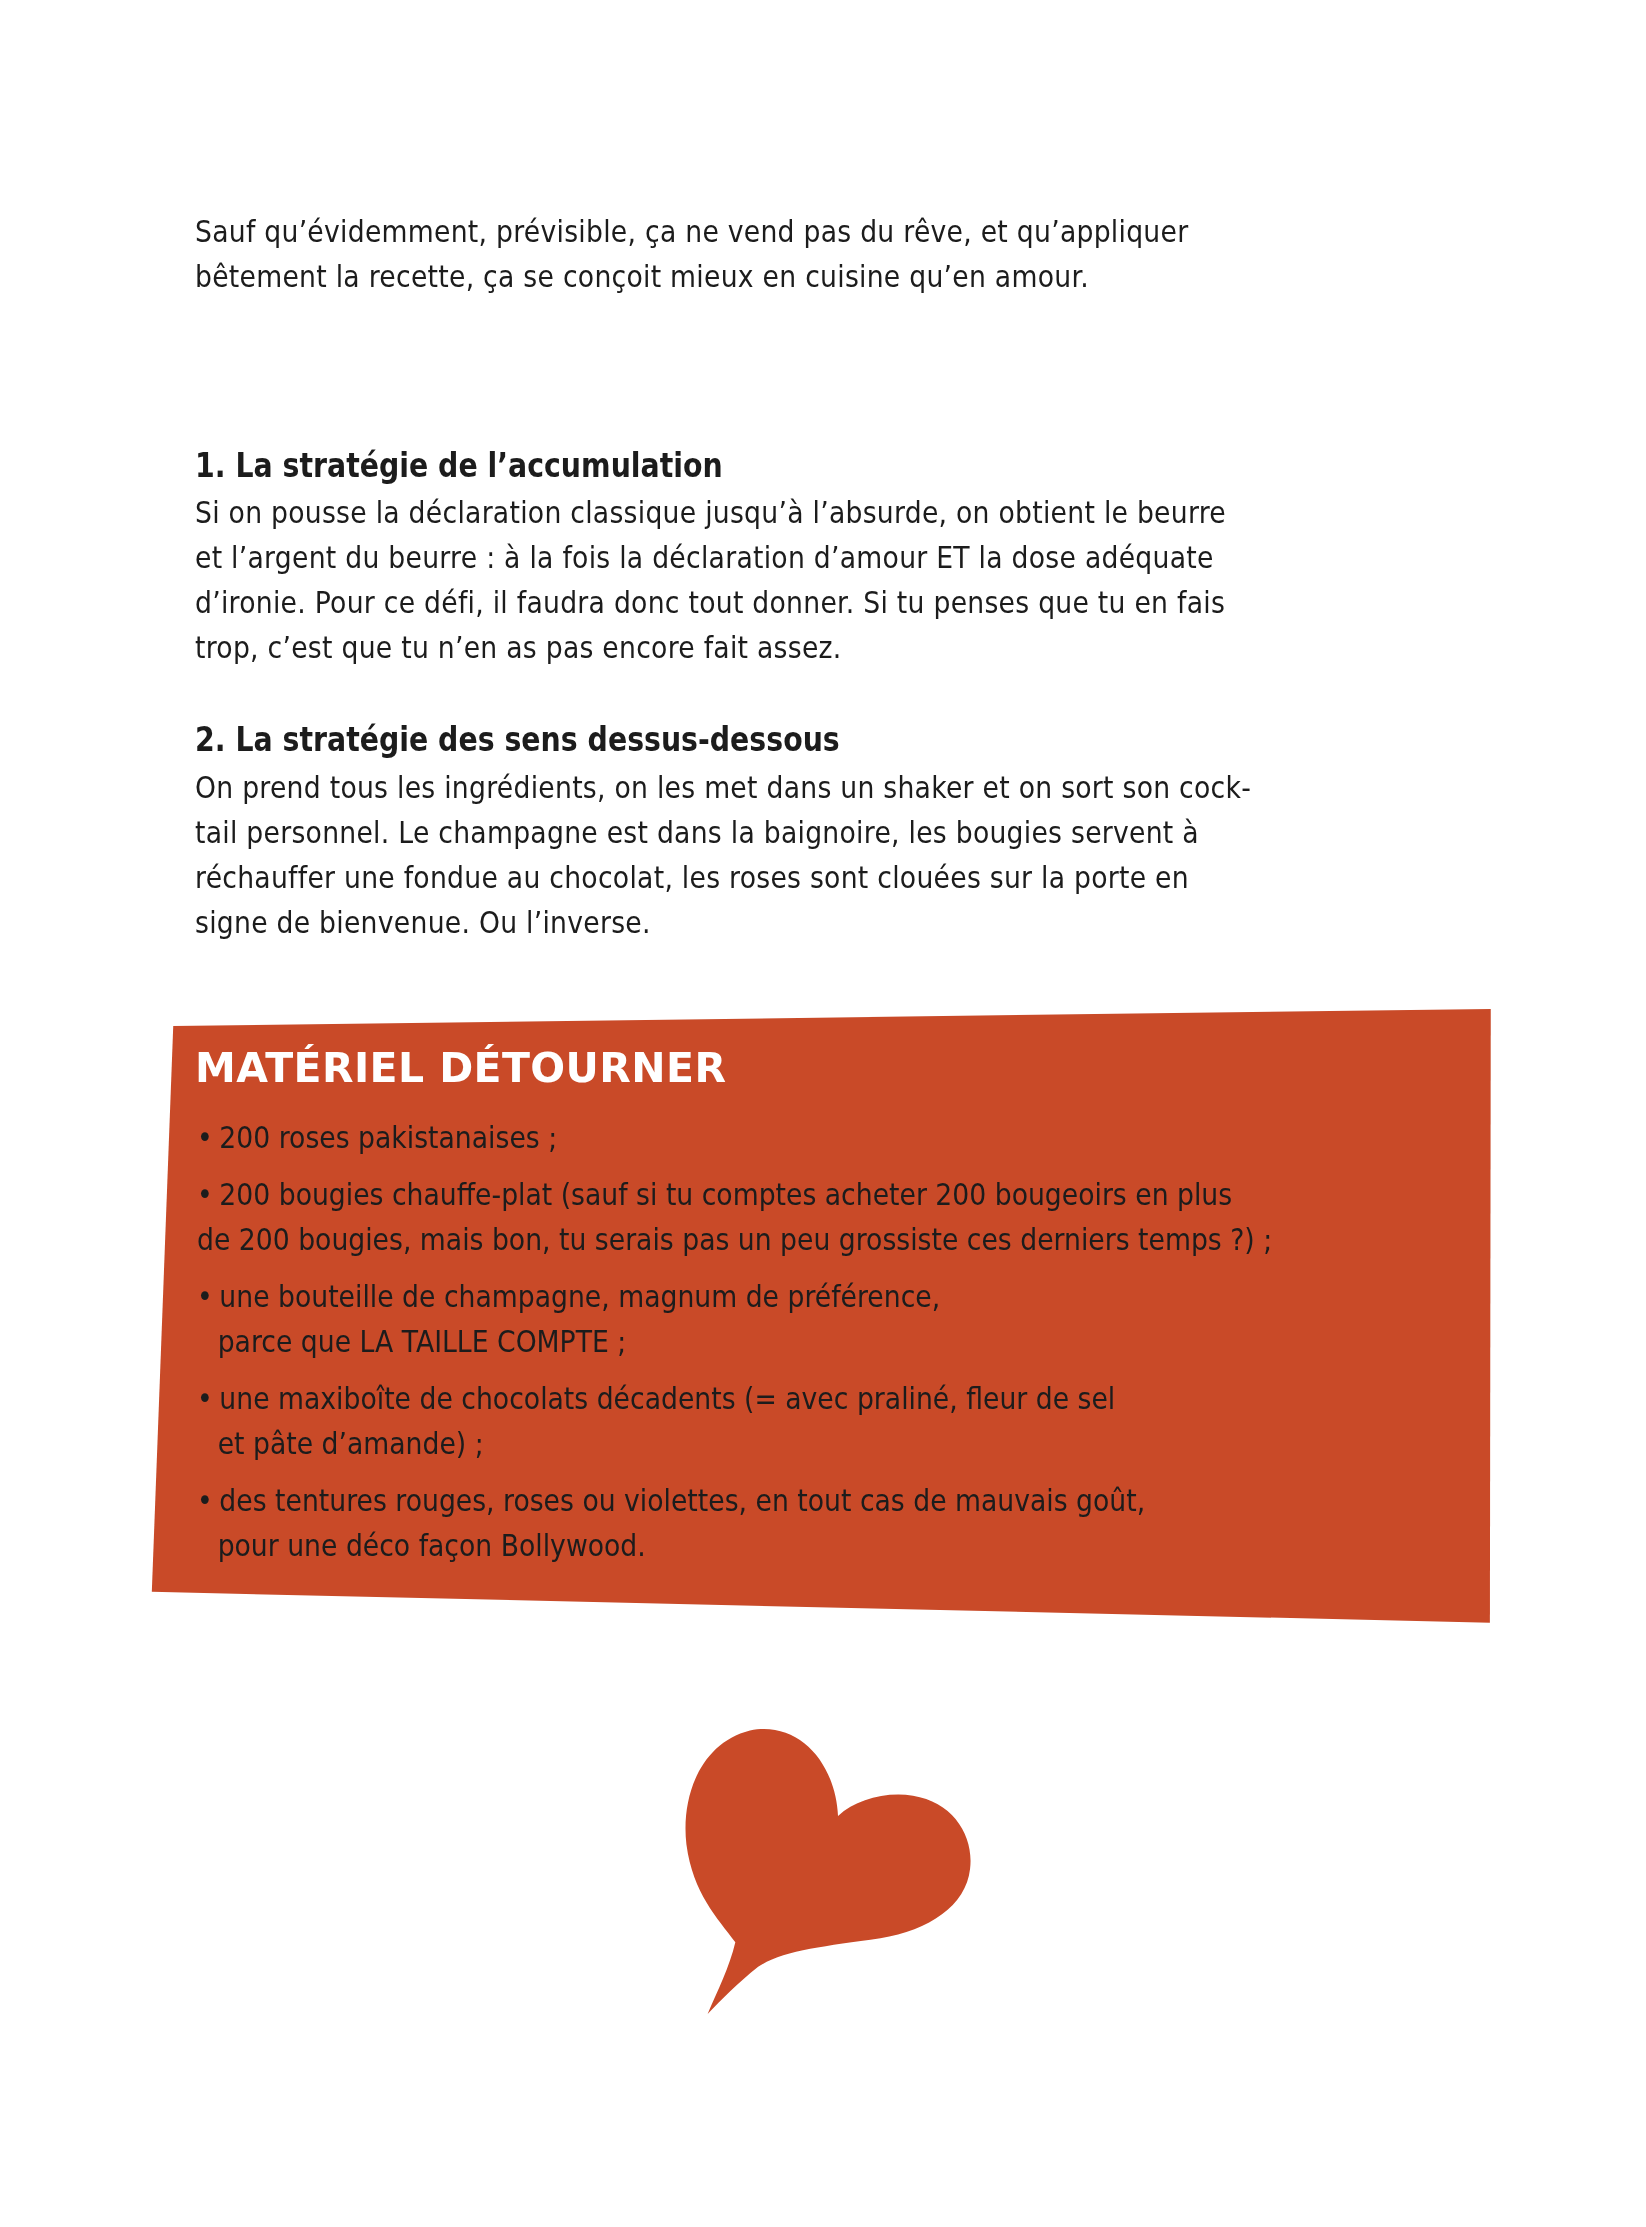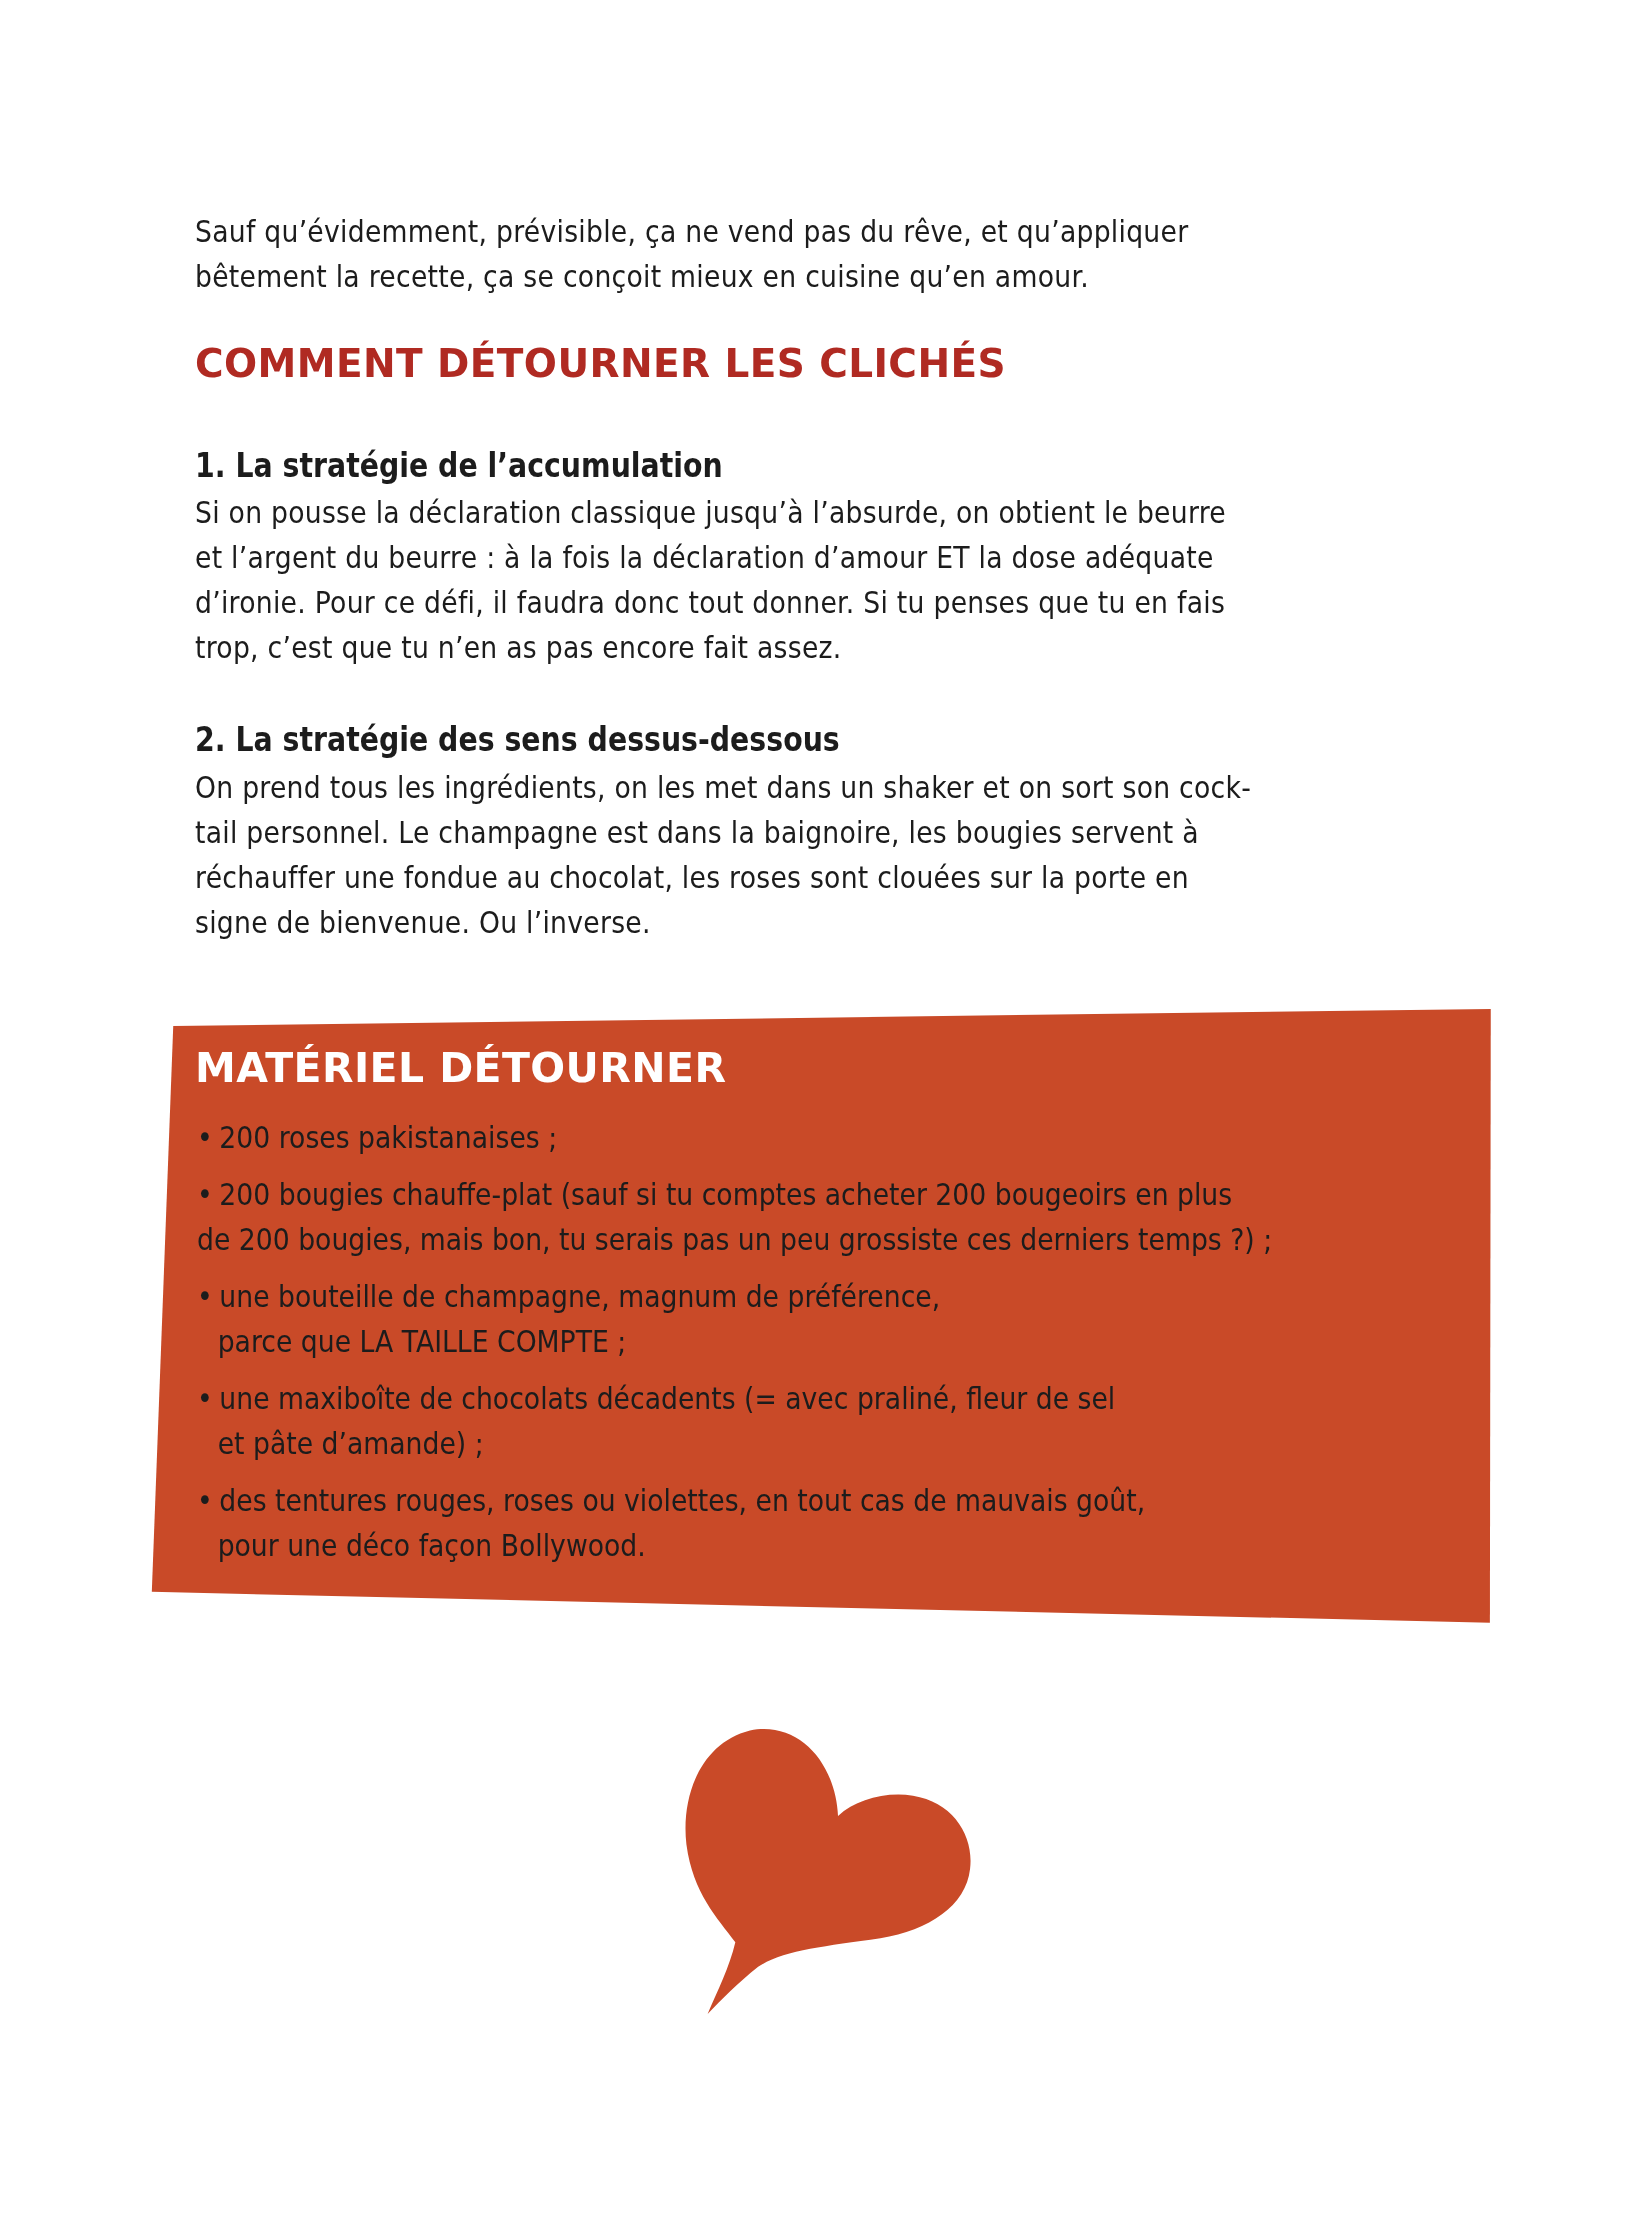--- a/index.html
+++ b/index.html
@@ -27,21 +27,20 @@
 </head>
 <body>
 
 <div class="page">
 
   <p class="para" style="top:209px;">
     <span>Sauf qu’évidemment, prévisible, ça ne vend pas du rêve, et qu’appliquer</span><br>
     <span>bêtement la recette, ça se conçoit mieux en cuisine qu’en amour.</span>
   </p>
 
-  <h2 class="section-title">COMMENT DÉTOURNER LES CLICHÉS</h2>
 
   <h3 class="sub-title" style="top:446px;">1. La stratégie de l’accumulation</h3>
   <p class="para" style="top:490px;">
     <span>Si on pousse la déclaration classique jusqu’à l’absurde, on obtient le beurre</span><br>
     <span>et l’argent du beurre : à la fois la déclaration d’amour ET la dose adéquate</span><br>
     <span>d’ironie. Pour ce défi, il faudra donc tout donner. Si tu penses que tu en fais</span><br>
     <span>trop, c’est que tu n’en as pas encore fait assez.</span>
   </p>
 
   <h3 class="sub-title" style="top:720px;">2. La stratégie des sens dessus-dessous</h3>

